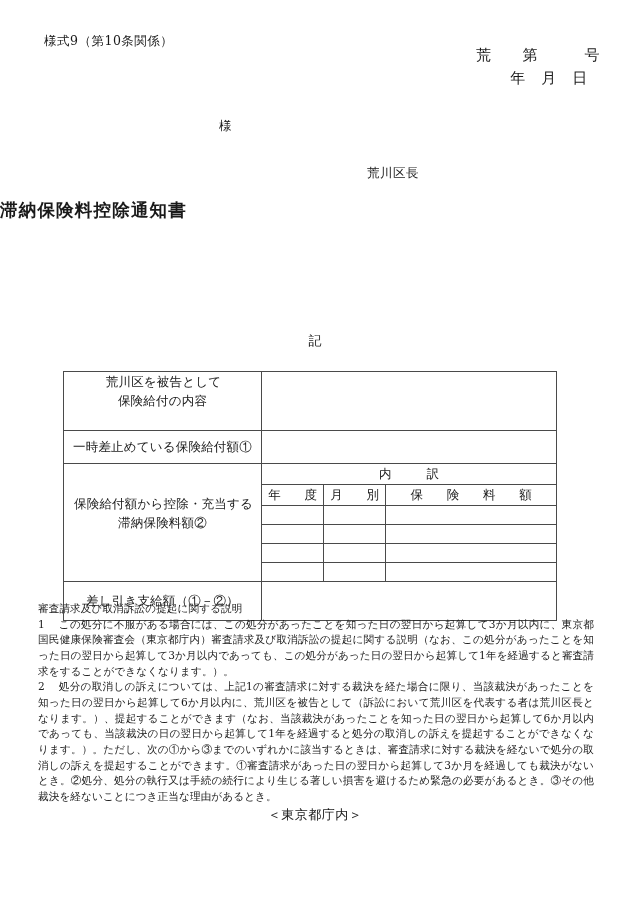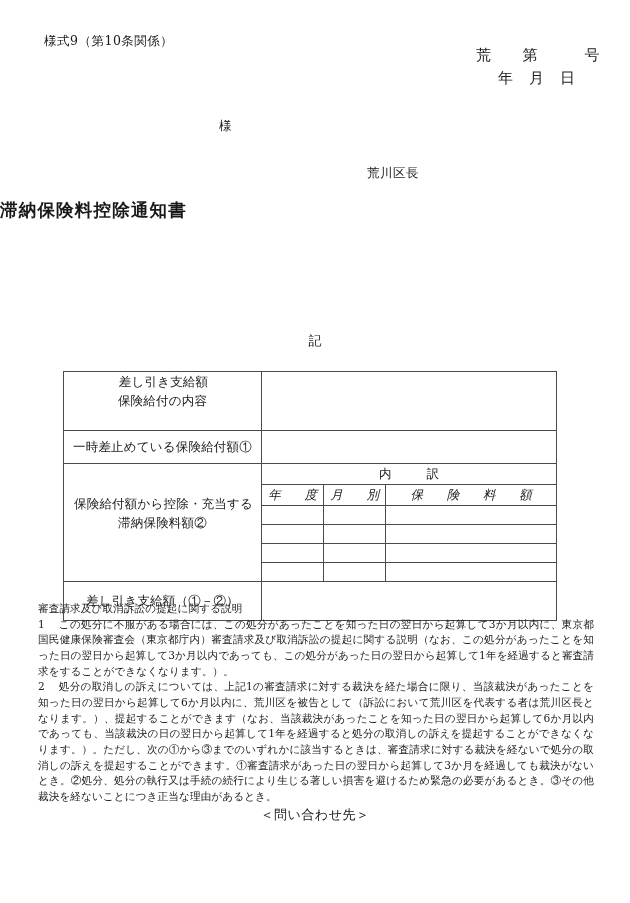--- a/index.html
+++ b/index.html
@@ -36,21 +36,21 @@
     top: 44px;
     font-size: 15px;
     text-align: left;
     line-height: 1.55;
   }
   .doc-ref .ref-line {
     white-space: pre;
     display: block;
   }
   .ref-line-1 { letter-spacing: 0.5px; }
-  .ref-line-2 { letter-spacing: 0.5px; padding-left: 22px; }
+  .ref-line-2 { letter-spacing: 0.5px; padding-left: 22px; text-align: center; }
 
   .addressee {
     position: absolute;
     left: 219px;
     top: 118px;
     font-size: 12.5px;
   }
   .issuer {
     position: absolute;
     left: 367px;
@@ -119,21 +119,21 @@
   .cell-label {
     line-height: 1.55;
     letter-spacing: 0.2px;
     padding: 4px 2px;
   }
   .cell-label .l2 { display: block; }
 
   .row-h1 { height: 45px; }
   .row-h2 { height: 32px; }
   .row-sub-head { height: 20px; margin-top: 37px; }
-  .row-col-head { height: 20px; font-style: italic; }
+  .row-col-head { height: 20px; }
   .row-entry { height: 18px; }
   .row-last { height: 38px; }
 
   .spread { letter-spacing: 0.45em; padding-left: 0.45em; }
   .spread-wide { letter-spacing: 0.9em; padding-left: 0.9em; }
 
   
   .notes {
     position: absolute;
     left: 38px;
@@ -189,21 +189,21 @@
         <col class="lbl-col">
         <col class="c-year">
         <col class="c-month">
         <col>
       </colgroup>
       <tbody>
 
         <tr>
           <td class="row-h1">
             <span class="cell-label">
-              <span>差し引き支給額</span>
+              <span>荒川区を被告として</span>
               <span class="l2">保険給付の内容</span>
             </span>
           </td>
           <td colspan="3"></td>
         </tr>
 
         <tr>
           <td class="row-h2">
             <span class="cell-label">
               <span>一時差止めている保険給付額①</span>
@@ -266,15 +266,15 @@
       </tbody>
     </table>
   </div>
 
   <div class="notes">
     <span class="note-title">審査請求及び取消訴訟の提起に関する説明</span>
     <span class="note-item"><span class="num">1</span><span>この処分に不服がある場合には、この処分があったことを知った日の翌日から起算して3か月以内に、東京都国民健康保険審査会（東京都庁内）審査請求及び取消訴訟の提起に関する説明（なお、この処分があったことを知った日の翌日から起算して3か月以内であっても、この処分があった日の翌日から起算して1年を経過すると審査請求をすることができなくなります。）。</span></span>
     <span class="note-item"><span class="num">2</span><span>処分の取消しの訴えについては、上記1の審査請求に対する裁決を経た場合に限り、当該裁決があったことを知った日の翌日から起算して6か月以内に、荒川区を被告として（訴訟において荒川区を代表する者は荒川区長となります。）、提起することができます（なお、当該裁決があったことを知った日の翌日から起算して6か月以内であっても、当該裁決の日の翌日から起算して1年を経過すると処分の取消しの訴えを提起することができなくなります。）。ただし、次の①から③までのいずれかに該当するときは、審査請求に対する裁決を経ないで処分の取消しの訴えを提起することができます。①審査請求があった日の翌日から起算して3か月を経過しても裁決がないとき。②処分、処分の執行又は手続の続行により生じる著しい損害を避けるため緊急の必要があるとき。③その他裁決を経ないことにつき正当な理由があるとき。</span></span>
   </div>
 
-  <div class="contact">＜問い合わせ先＞</div>
+  <div class="contact">＜東京都庁内＞</div>
 
 </div>
 
 </body></html>

